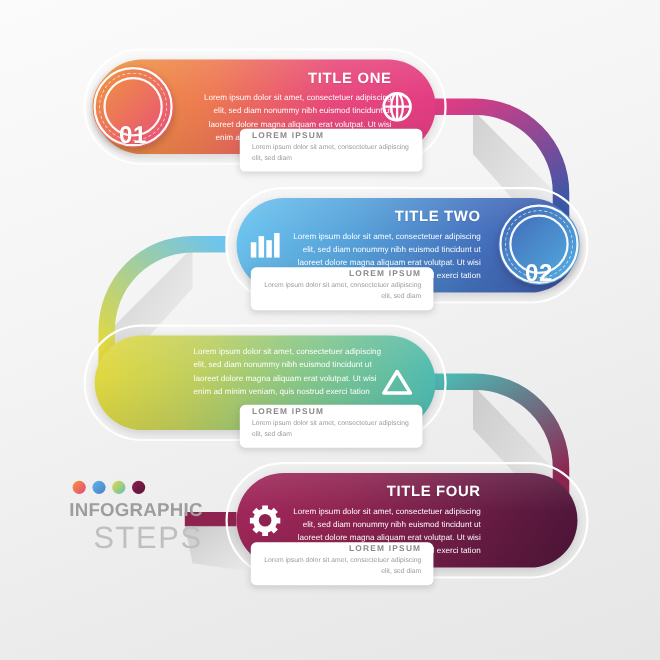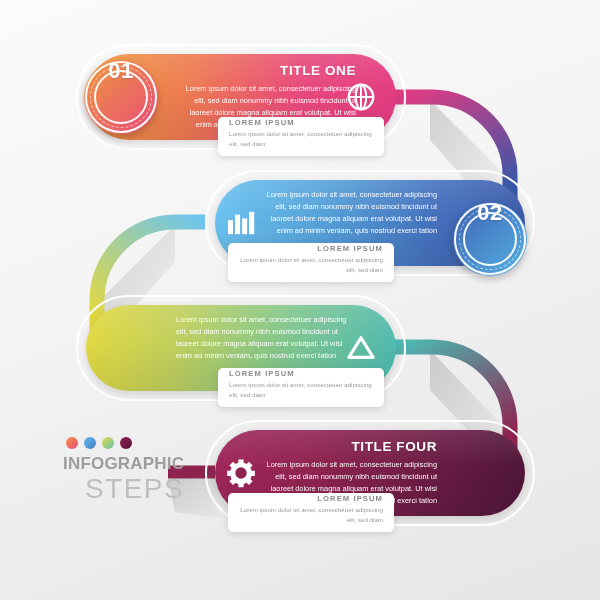--- a/index.html
+++ b/index.html
@@ -57,21 +57,21 @@
     background: linear-gradient(180deg, rgba(255,255,255,0.10) 0%, rgba(255,255,255,0.0) 42%, rgba(0,0,0,0.07) 100%);
   }
 
   
   .badge {
     position: absolute;
     width: 74px; height: 74px;
     border-radius: 50%;
     z-index: 5;
     display: flex;
-    align-items: flex-start;
+    align-items: flex-end;
     justify-content: center;
     box-shadow: 0 3px 7px rgba(60,20,40,0.28);
   }
   .badge .ring-a, .badge .ring-b, .badge .ring-c {
     position: absolute;
     border-radius: 50%;
     box-sizing: border-box;
   }
   .badge .ring-a {
     left: 1px; top: 1px; right: 1px; bottom: 1px;
@@ -259,28 +259,29 @@
       <div class="note-body">Lorem ipsum dolor sit amet, consectetuer adipiscing elit, sed diam</div>
     </div>
   </div>
 
   <div class="step" style="left:215px; top:180px; width:310px; height:86px;">
     <div class="pill-outline"></div>
     <div class="pill" style="background: linear-gradient(100deg, #6cc4ef 0%, #56a2da 34%, #4470bd 70%, #3a57a8 100%);">
       <div class="pill-shade"></div>
     </div>
 
-    <div class="badge" style="right:-2px; top:22px; background: linear-gradient(135deg, #3e62b2 0%, #55b2e4 100%);">
+    <div class="badge" style="right:-2px; top:5px; background: linear-gradient(135deg, #3e62b2 0%, #55b2e4 100%);">
       <span class="ring-a"></span>
       <span class="ring-b"></span>
       <span class="ring-c"></span>
       <span class="num">02</span>
     </div>
 
     <div class="content" style="left:42px; top:9px; width:180px; text-align:right;">
+      <div class="step-title">TITLE TWO</div>
       <div class="step-body">Lorem ipsum dolor sit amet, consectetuer adipiscing elit, sed diam nonummy nibh euismod tincidunt ut laoreet dolore magna aliquam erat volutpat. Ut wisi enim ad minim veniam, quis nostrud exerci tation</div>
     </div>
 
     <div class="icon-wrap" style="left:9px; top:26px;">
       <svg width="30" height="26" viewBox="0 0 32 28">
         <rect x="2" y="11" width="5.4" height="15" fill="#ffffff"></rect>
         <rect x="9.6" y="5" width="5.4" height="21" fill="#ffffff"></rect>
         <rect x="17.2" y="9" width="5.4" height="17" fill="#ffffff"></rect>
         <rect x="24.8" y="2" width="5.4" height="24" fill="#ffffff"></rect>
       </svg>

